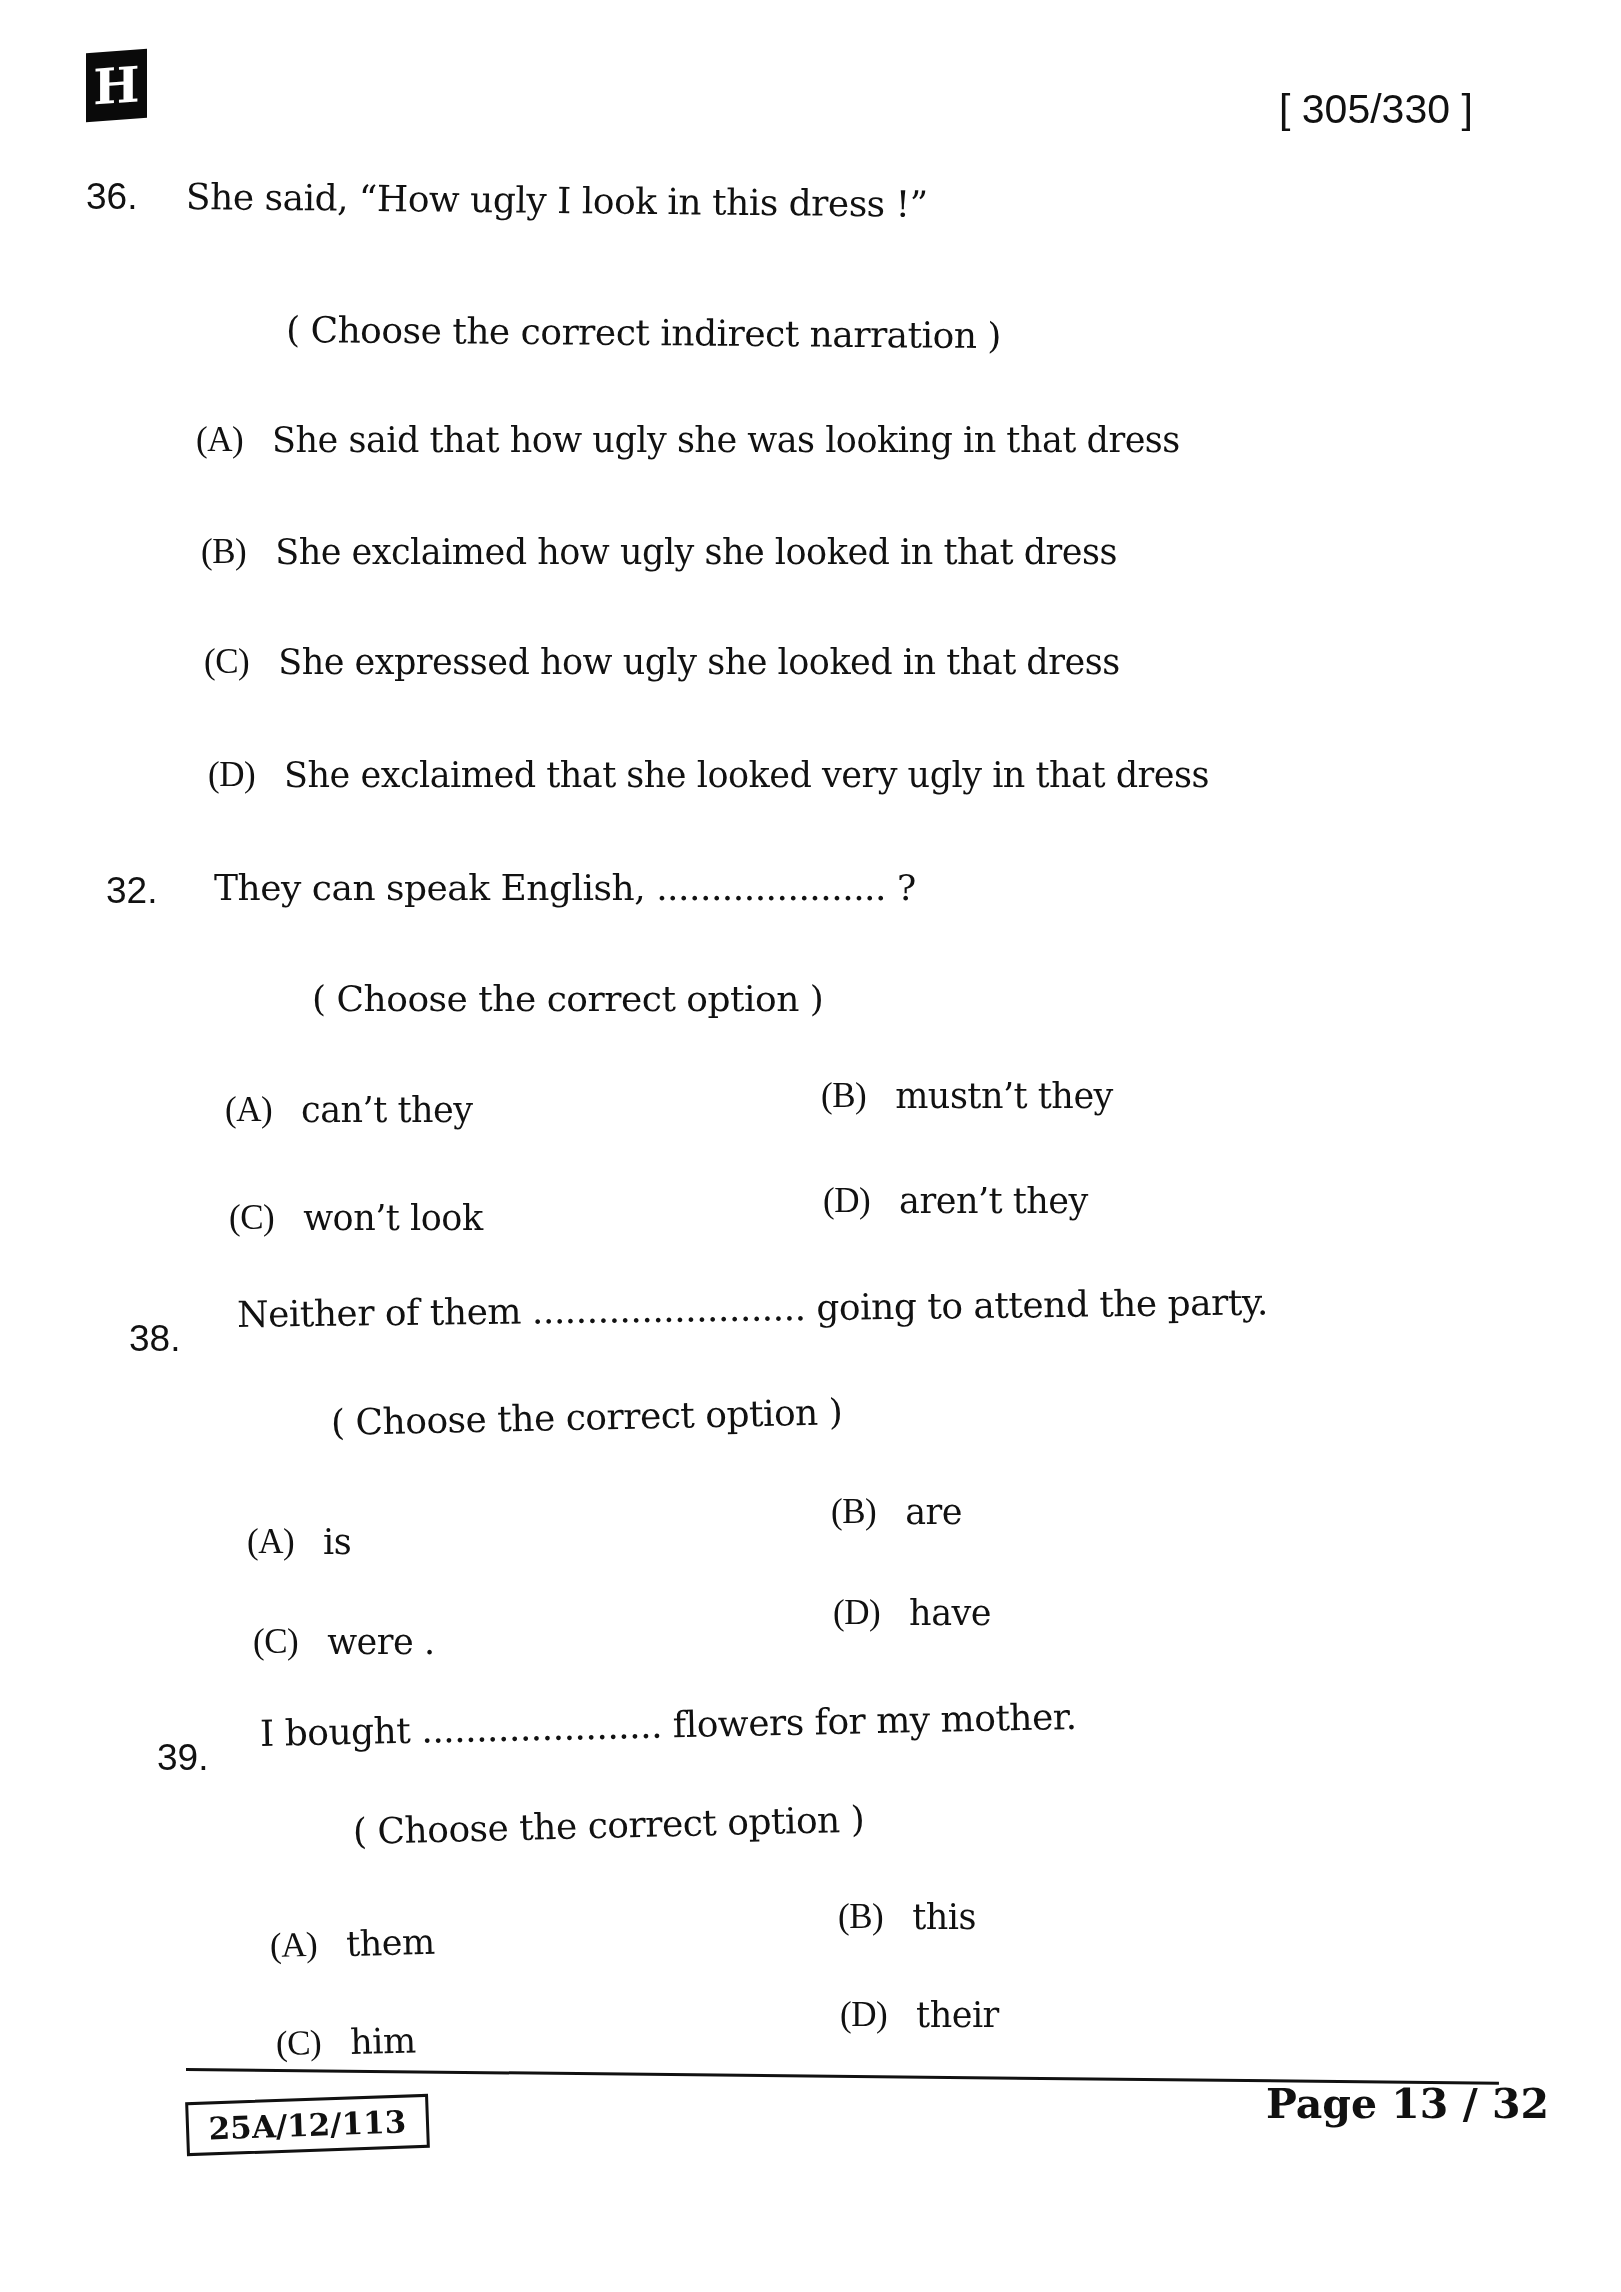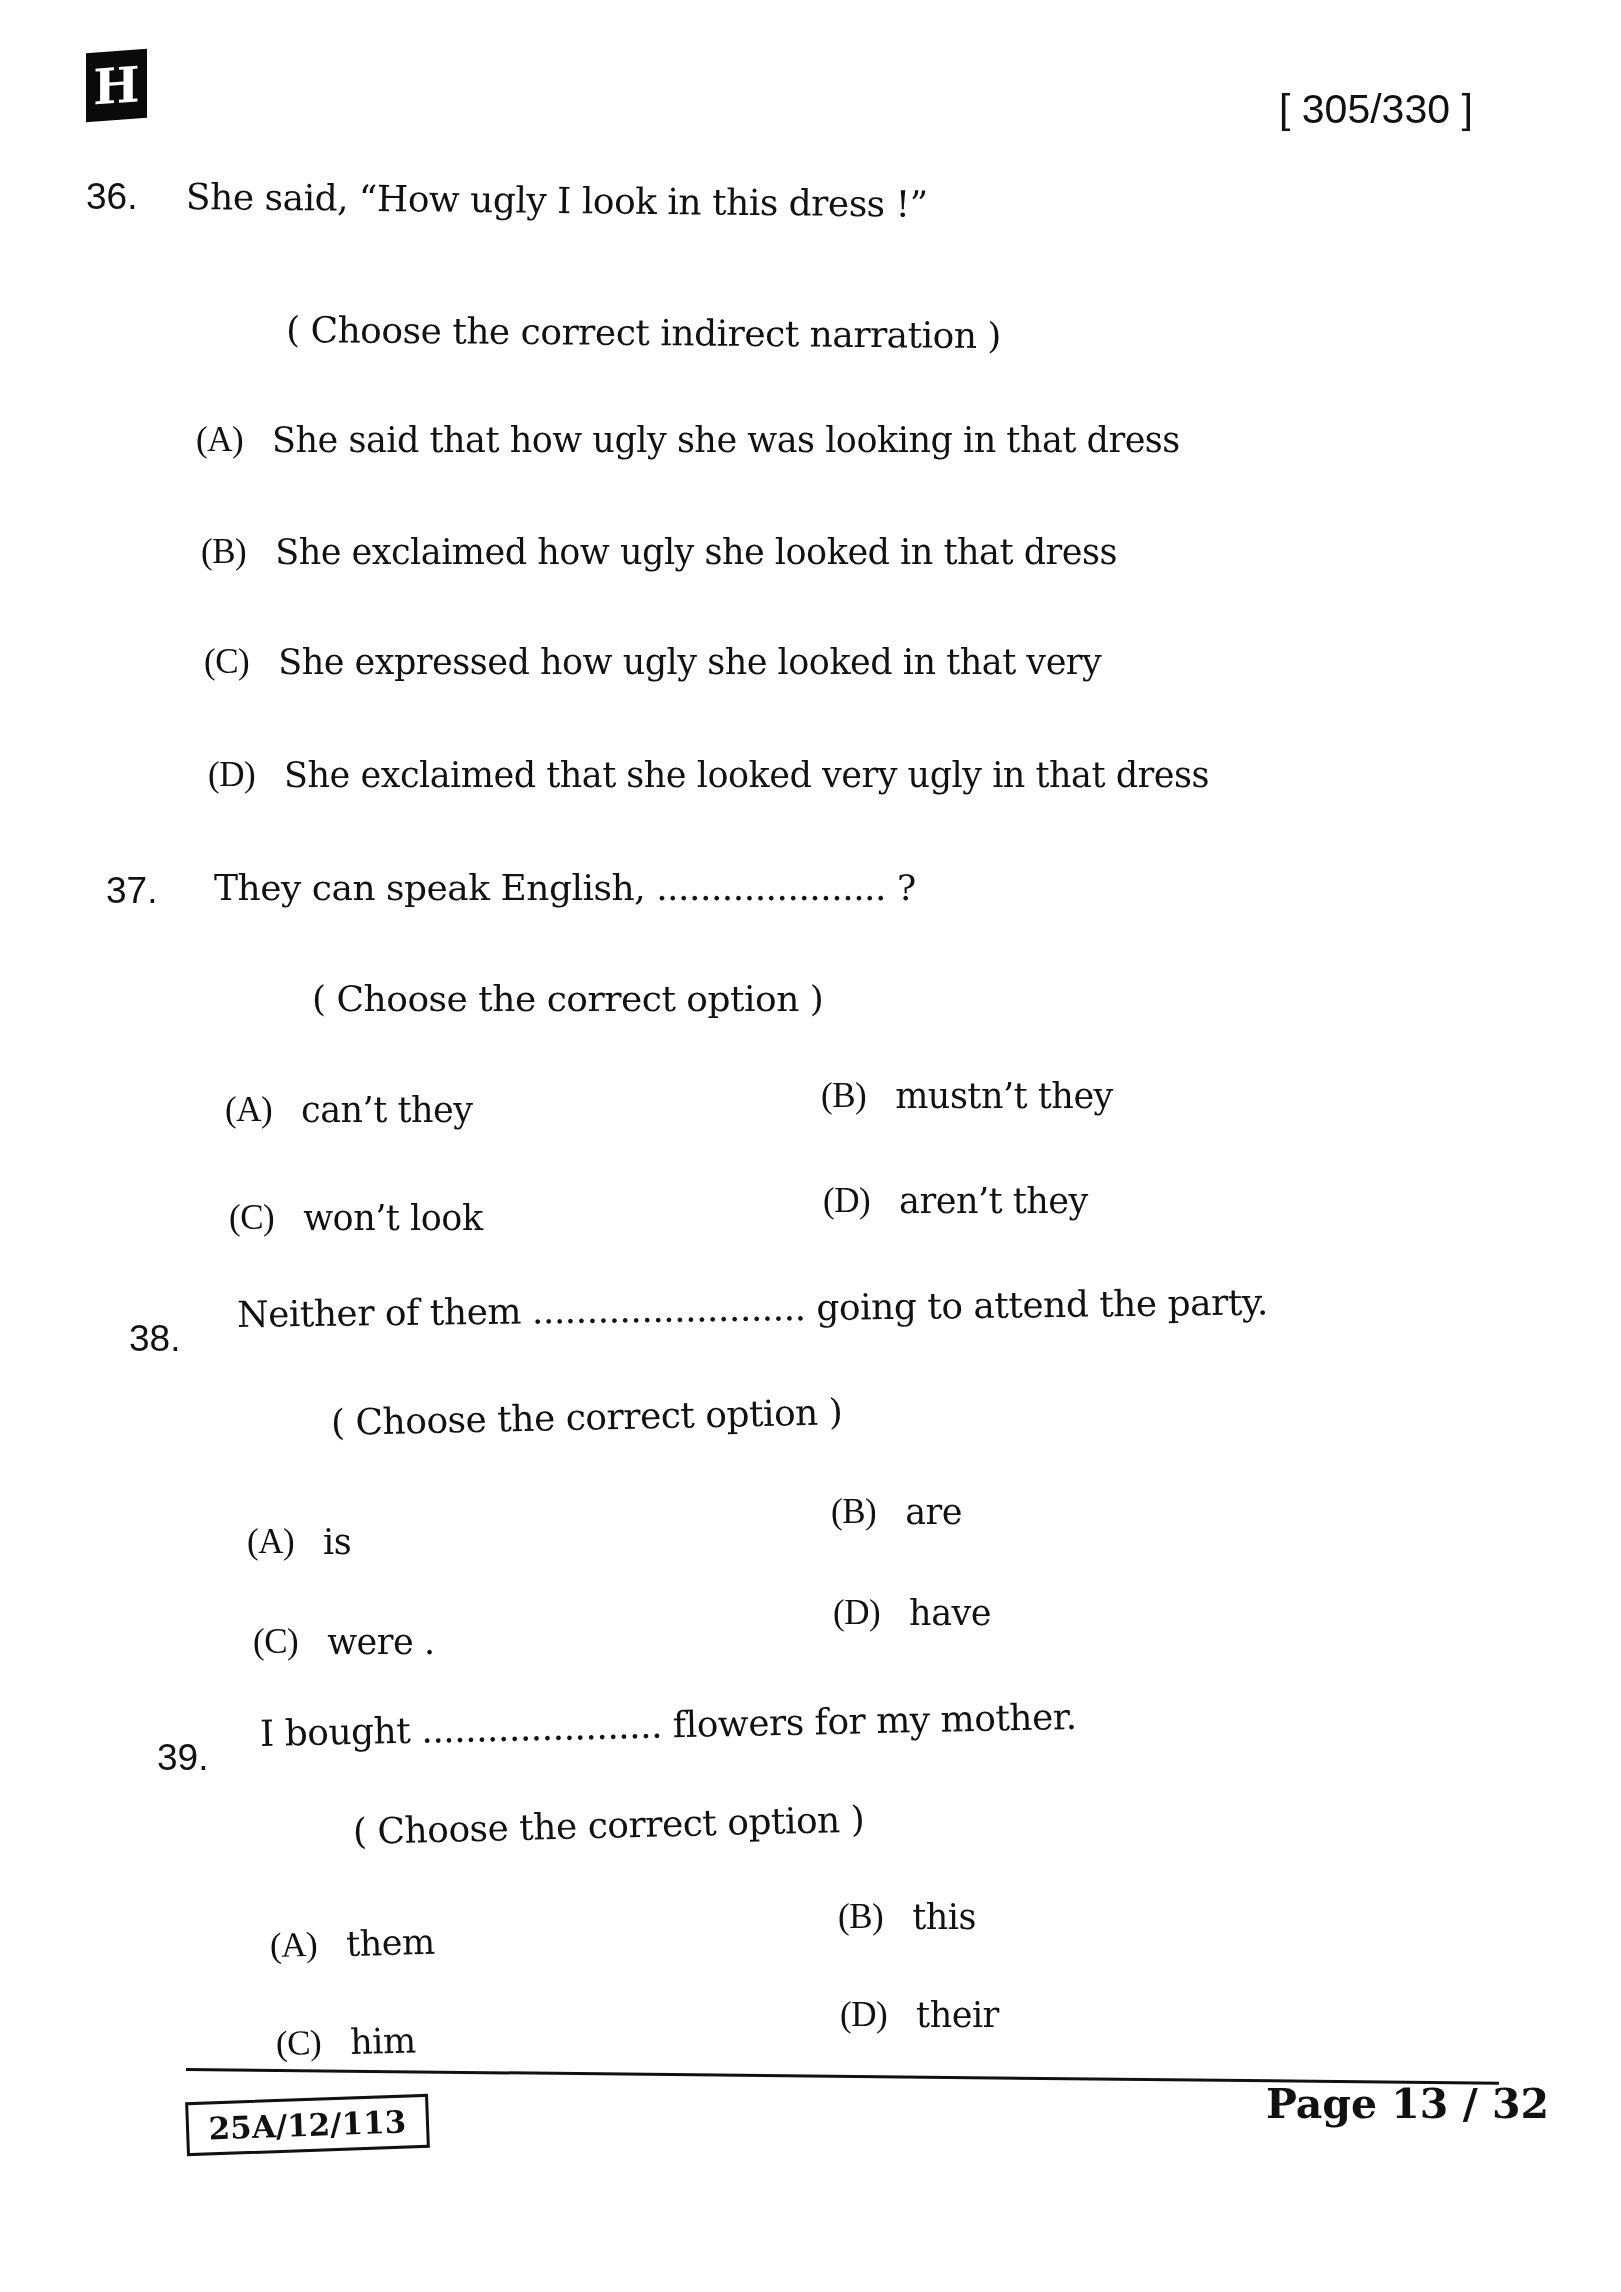--- a/index.html
+++ b/index.html
@@ -48,30 +48,30 @@
   <div class="abs opt" style="left:196px; top:420px;">
     <span class="lbl">(A)</span>
     <span>She said that how ugly she was looking in that dress</span>
   </div>
   <div class="abs opt" style="left:201px; top:532px;">
     <span class="lbl">(B)</span>
     <span>She exclaimed how ugly she looked in that dress</span>
   </div>
   <div class="abs opt" style="left:204px; top:642px;">
     <span class="lbl">(C)</span>
-    <span>She expressed how ugly she looked in that very</span>
+    <span>She expressed how ugly she looked in that dress</span>
   </div>
   <div class="abs opt" style="left:208px; top:755px;">
     <span class="lbl">(D)</span>
     <span>She exclaimed that she looked very ugly in that dress</span>
   </div>
 </div>
 
 <div>
-  <div class="abs q-num" style="left:106px; top:870px;">37.</div>
+  <div class="abs q-num" style="left:106px; top:870px;">32.</div>
   <div class="abs q-text" style="left:214px; top:867px;">They can speak English, ..................... ?</div>
   <div class="abs instr" style="left:312px; top:978px;">( Choose the correct option )</div>
   <div class="abs opt" style="left:225px; top:1090px;">
     <span class="lbl">(A)</span>
     <span>can’t they</span>
   </div>
   <div class="abs opt" style="left:821px; top:1076px;">
     <span class="lbl">(B)</span>
     <span>mustn’t they</span>
   </div>

